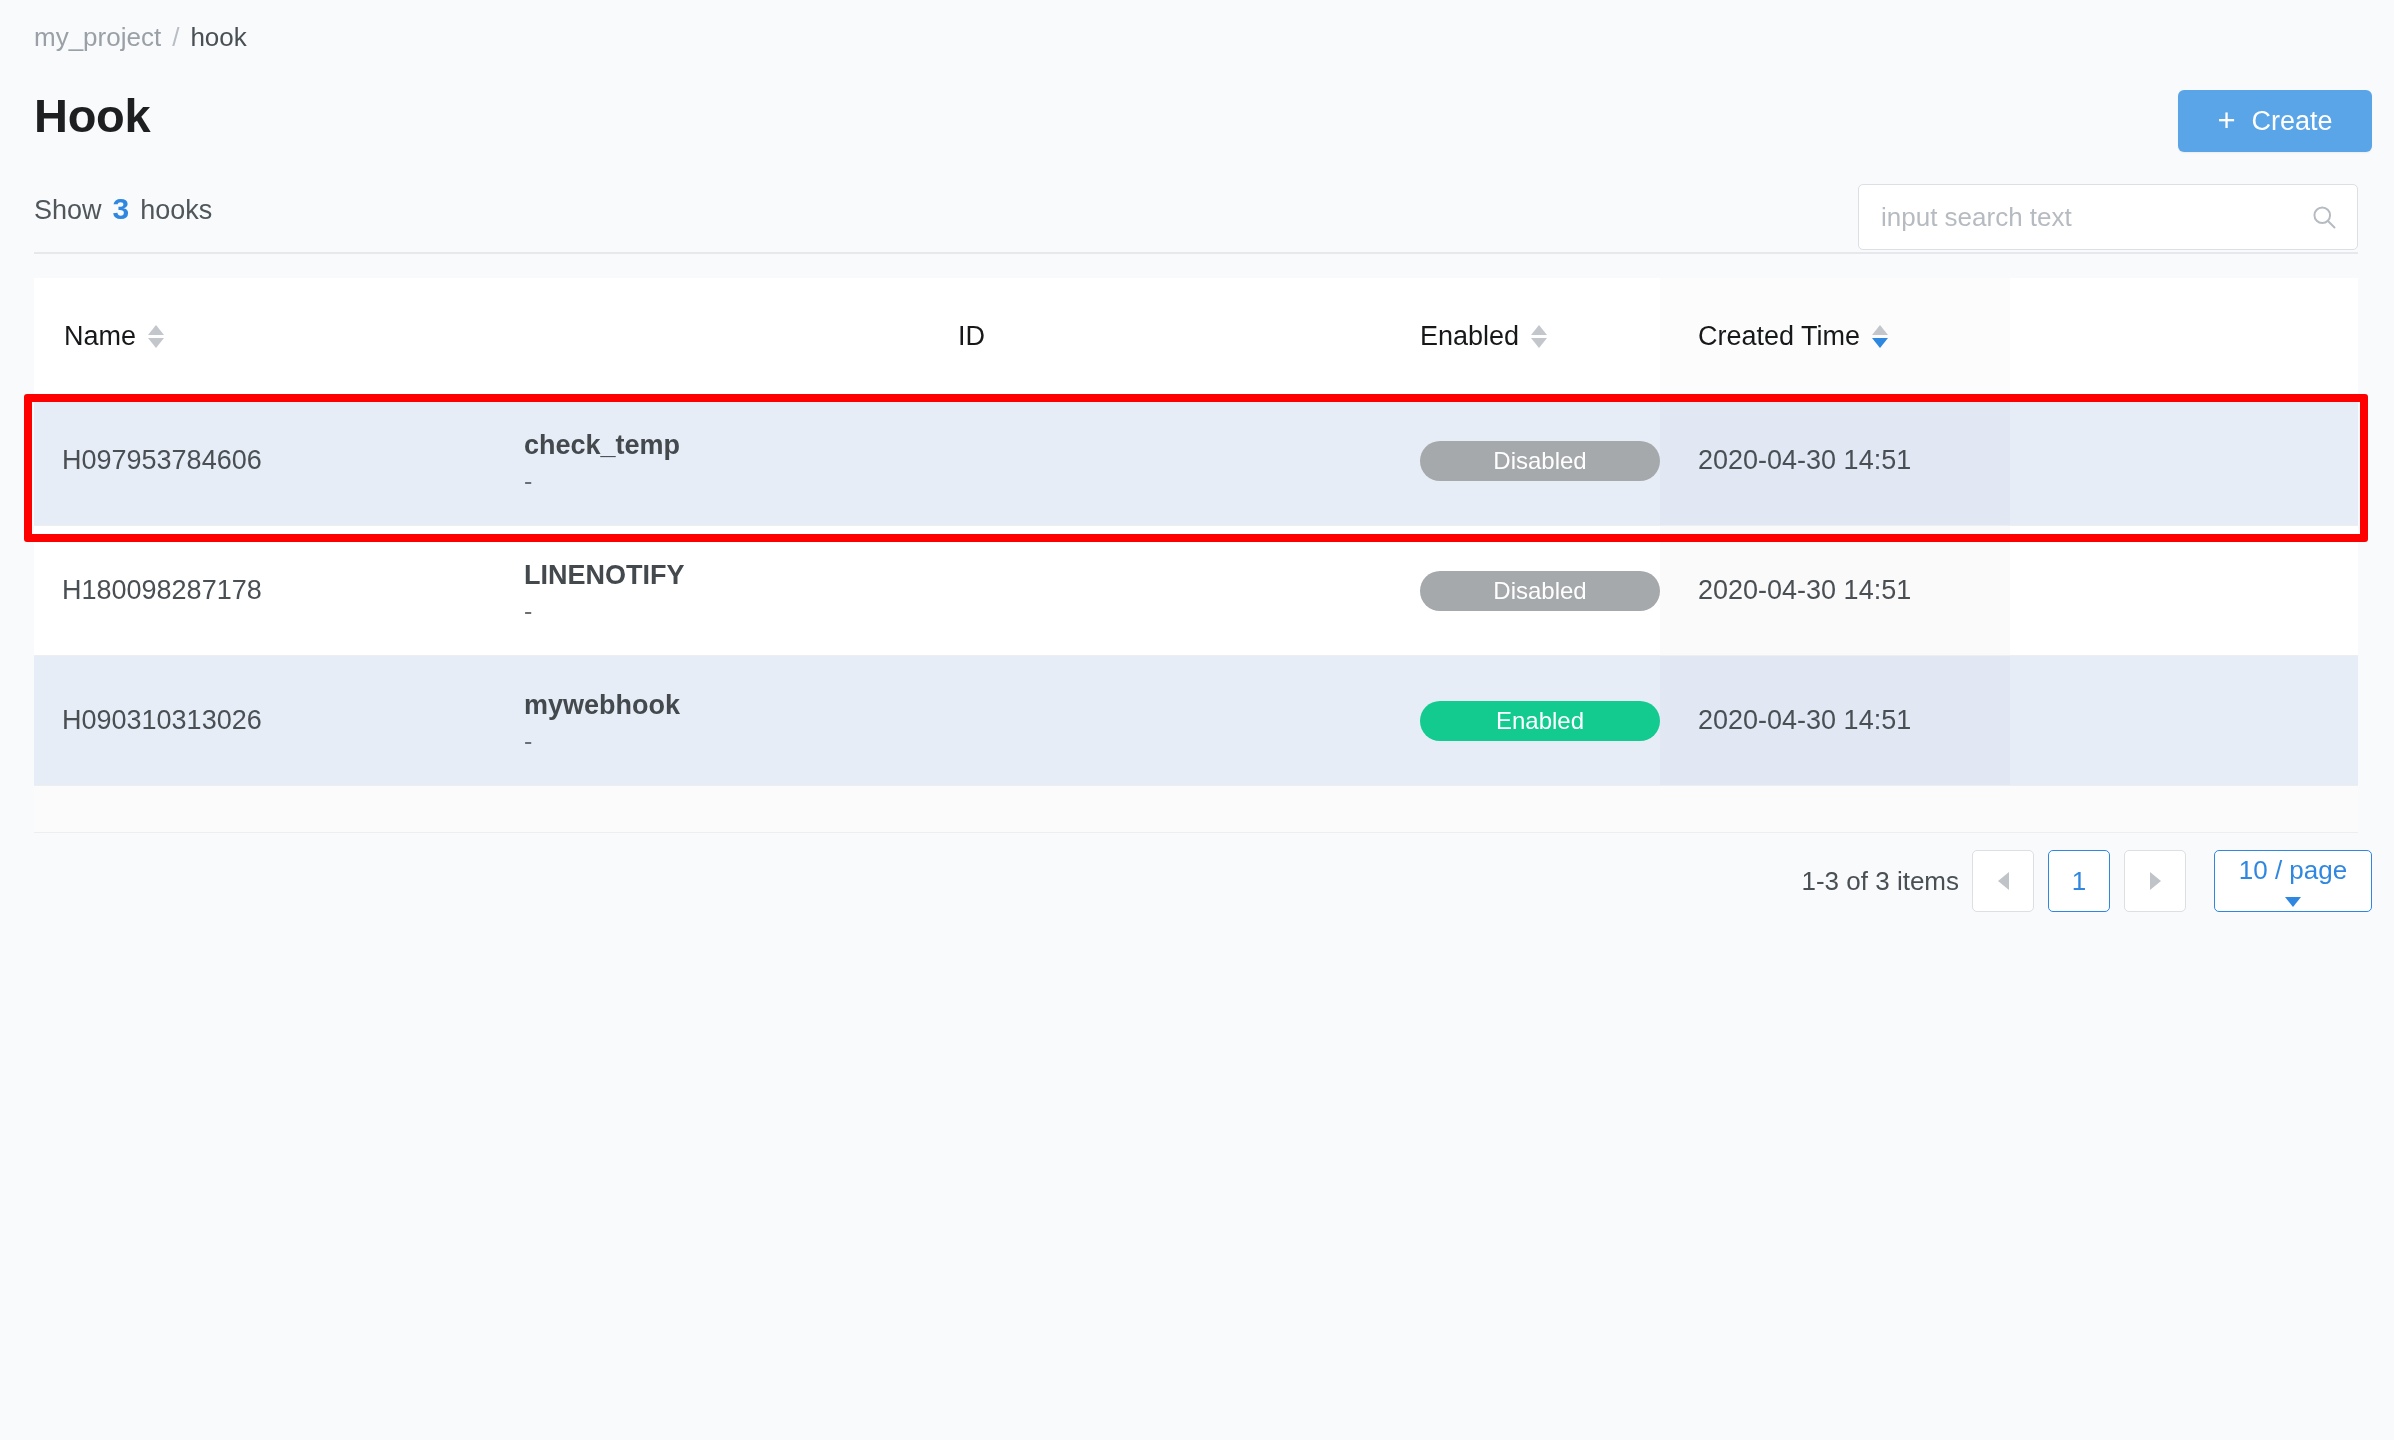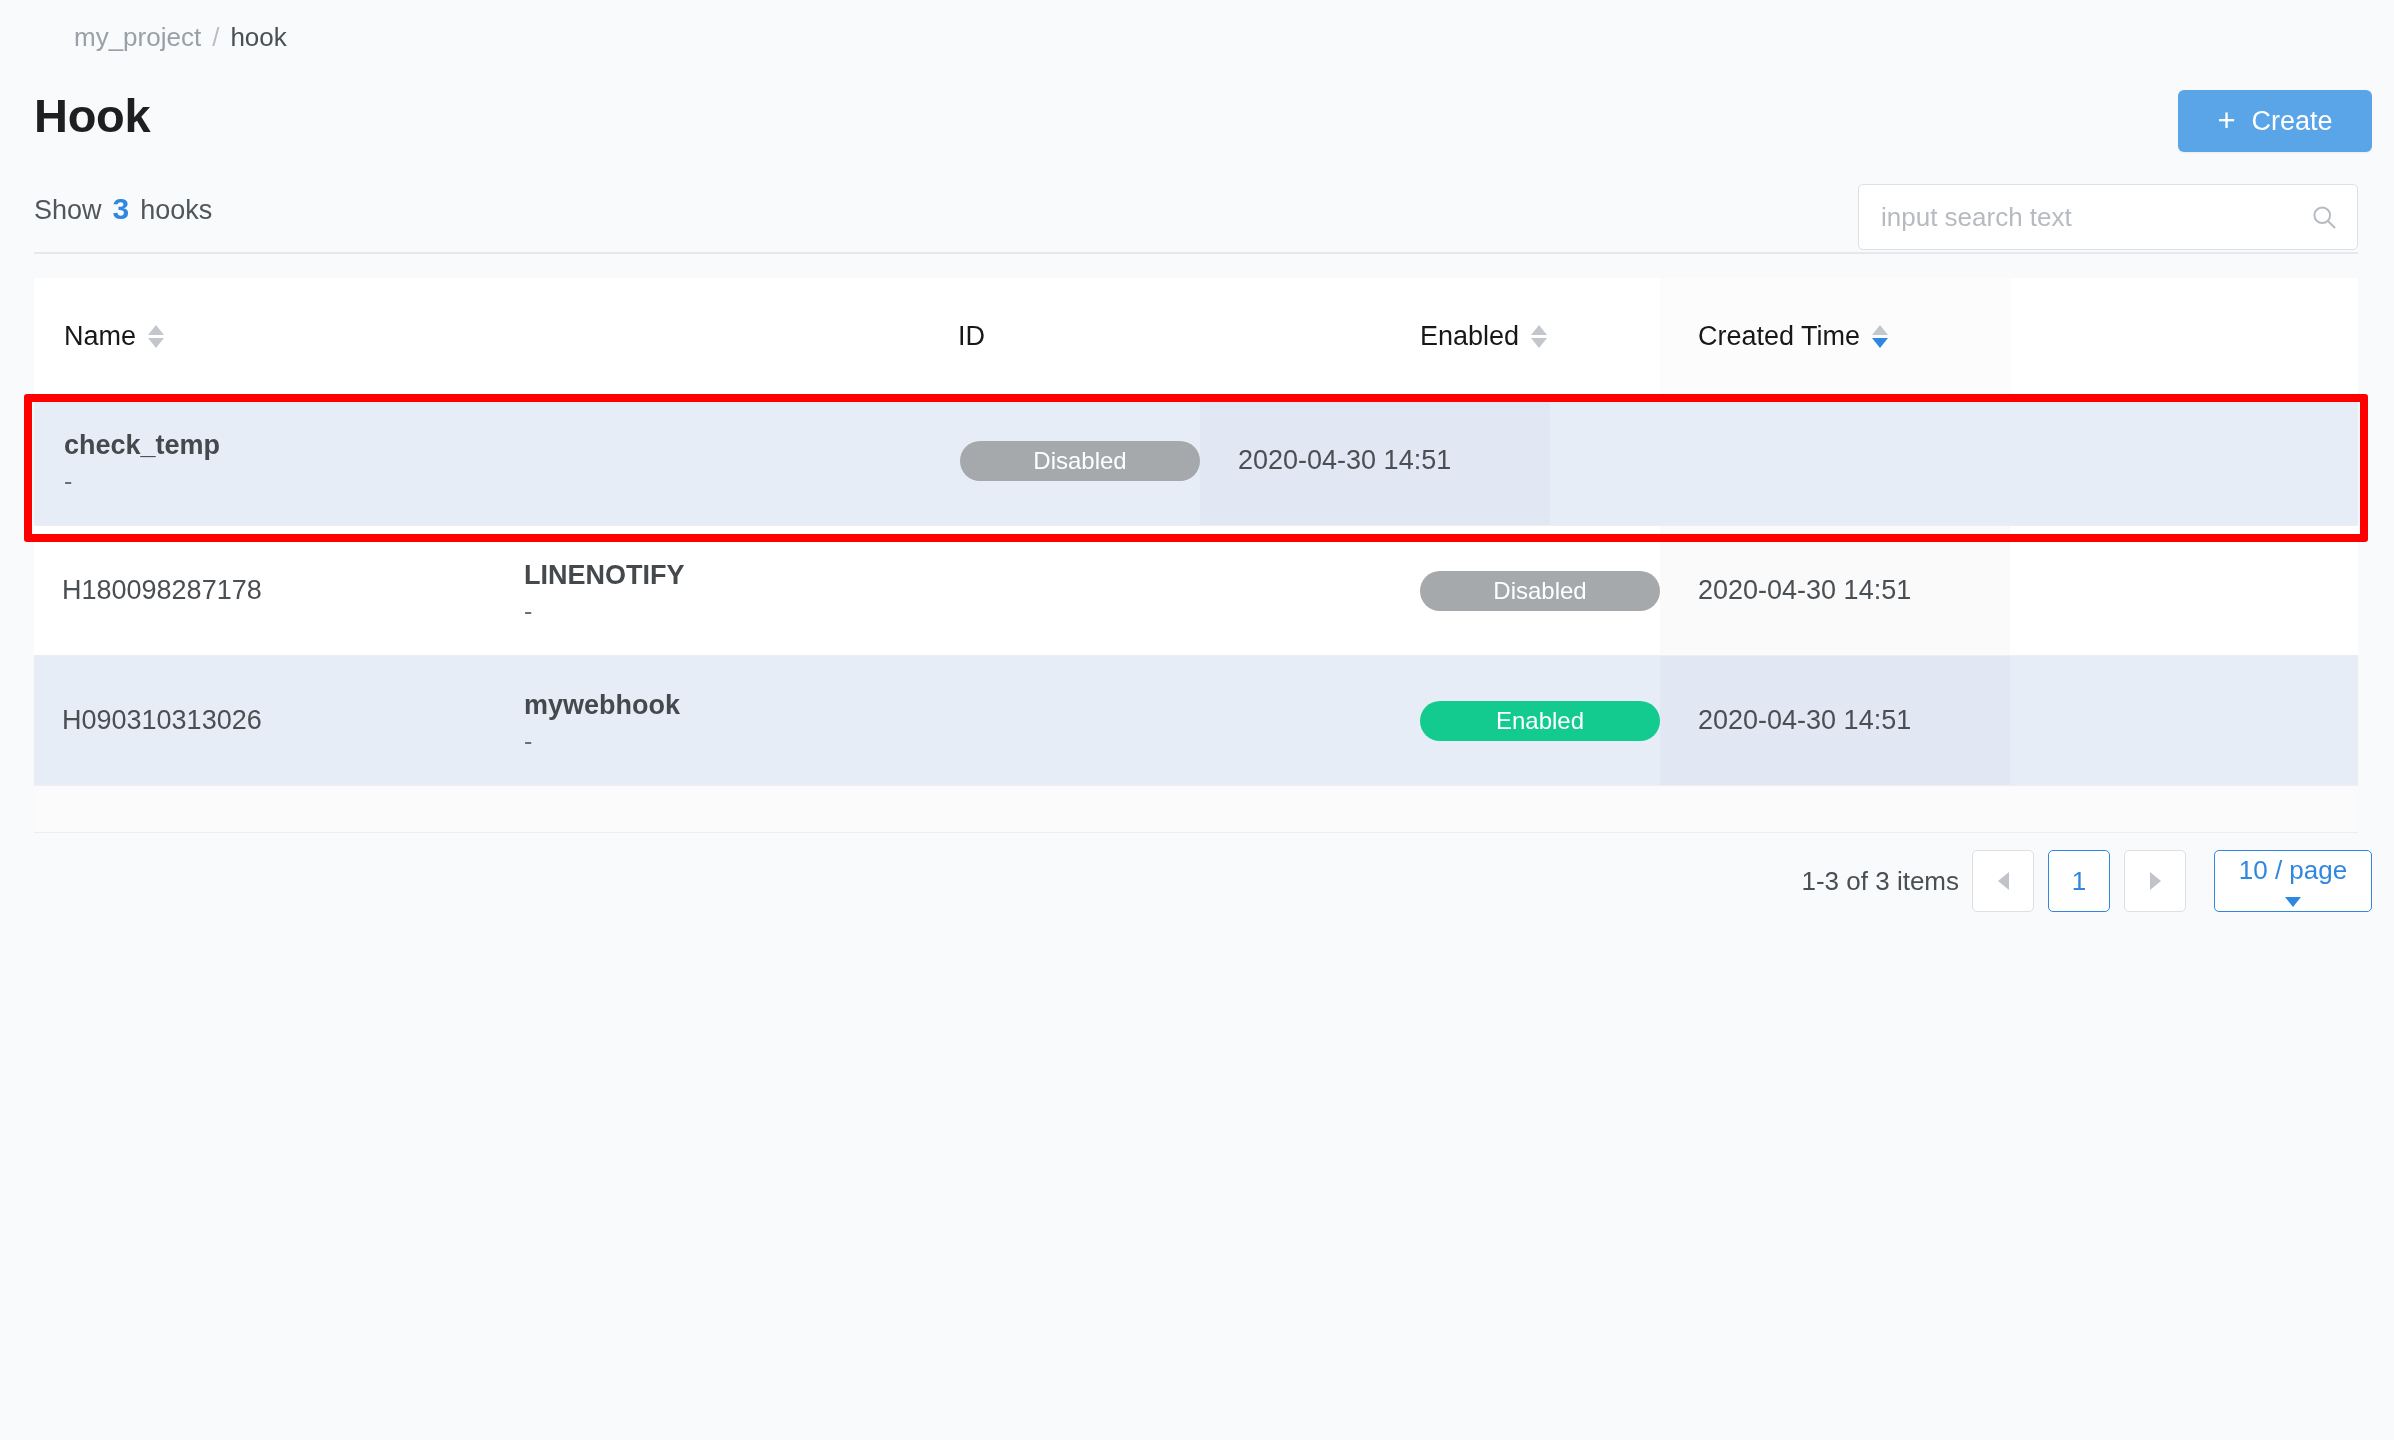--- a/index.html
+++ b/index.html
@@ -24,21 +24,20 @@
   .breadcrumb {
     position: absolute;
     left: 34px;
     top: 20px;
     font-size: 26px;
     line-height: 34px;
     color: #8c9196;
     display: flex;
     align-items: center;
     white-space: nowrap;
-    margin-left: 40px;
   }
   .breadcrumb .crumb-root { color: #9aa0a6; }
   .breadcrumb .crumb-sep { color: #b9bec4; margin: 0 11px; }
   .breadcrumb .crumb-current { color: #4a4f54; }
 
   
   .page-title {
     position: absolute;
     left: 34px;
     top: 88px;
@@ -392,20 +391,23 @@
           <span class="sorter desc-active">
             <i class="arw up"></i>
             <i class="arw down"></i>
           </span>
         </span>
       </div>
       <div class="cell c-extra"></div>
     </div>
 
     <div class="trow tbody-row row-tinted">
+      <div class="cell c-id">
+        <span class="cell-id">H097953784606</span>
+      </div>
       <div class="cell c-name">
         <span class="cell-name-main">check_temp</span>
         <span class="cell-name-sub">-</span>
       </div>
       <div class="cell c-active">
         <span class="badge badge-disabled">Disabled</span>
       </div>
       <div class="cell c-time col-sorted-tinted">
         <span class="cell-time">2020-04-30 14:51</span>
       </div>

